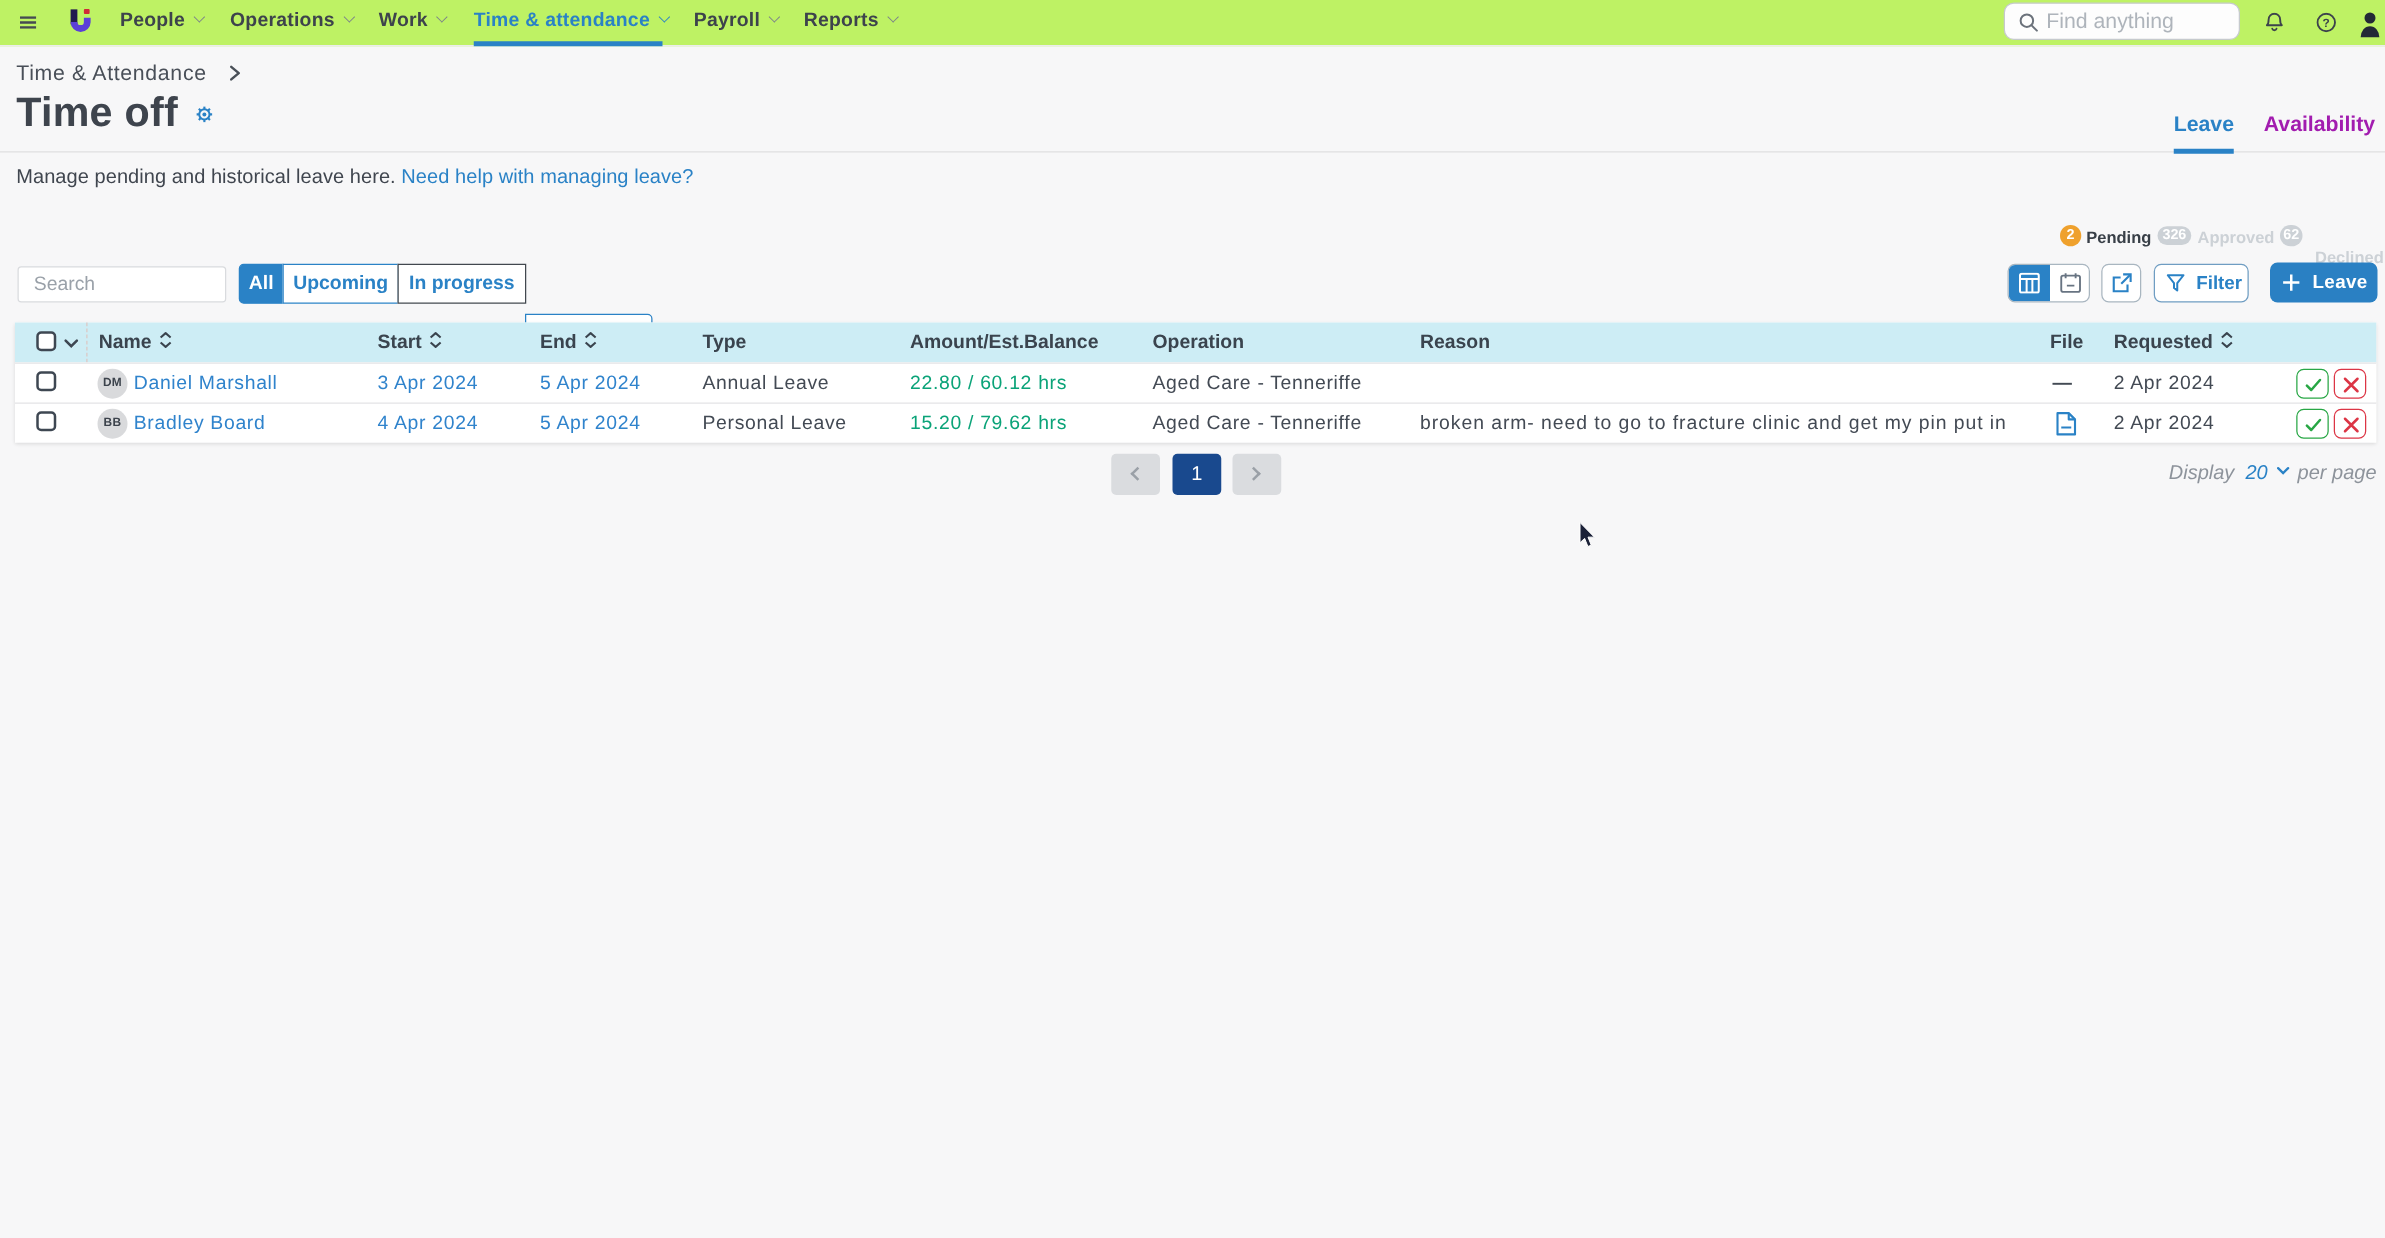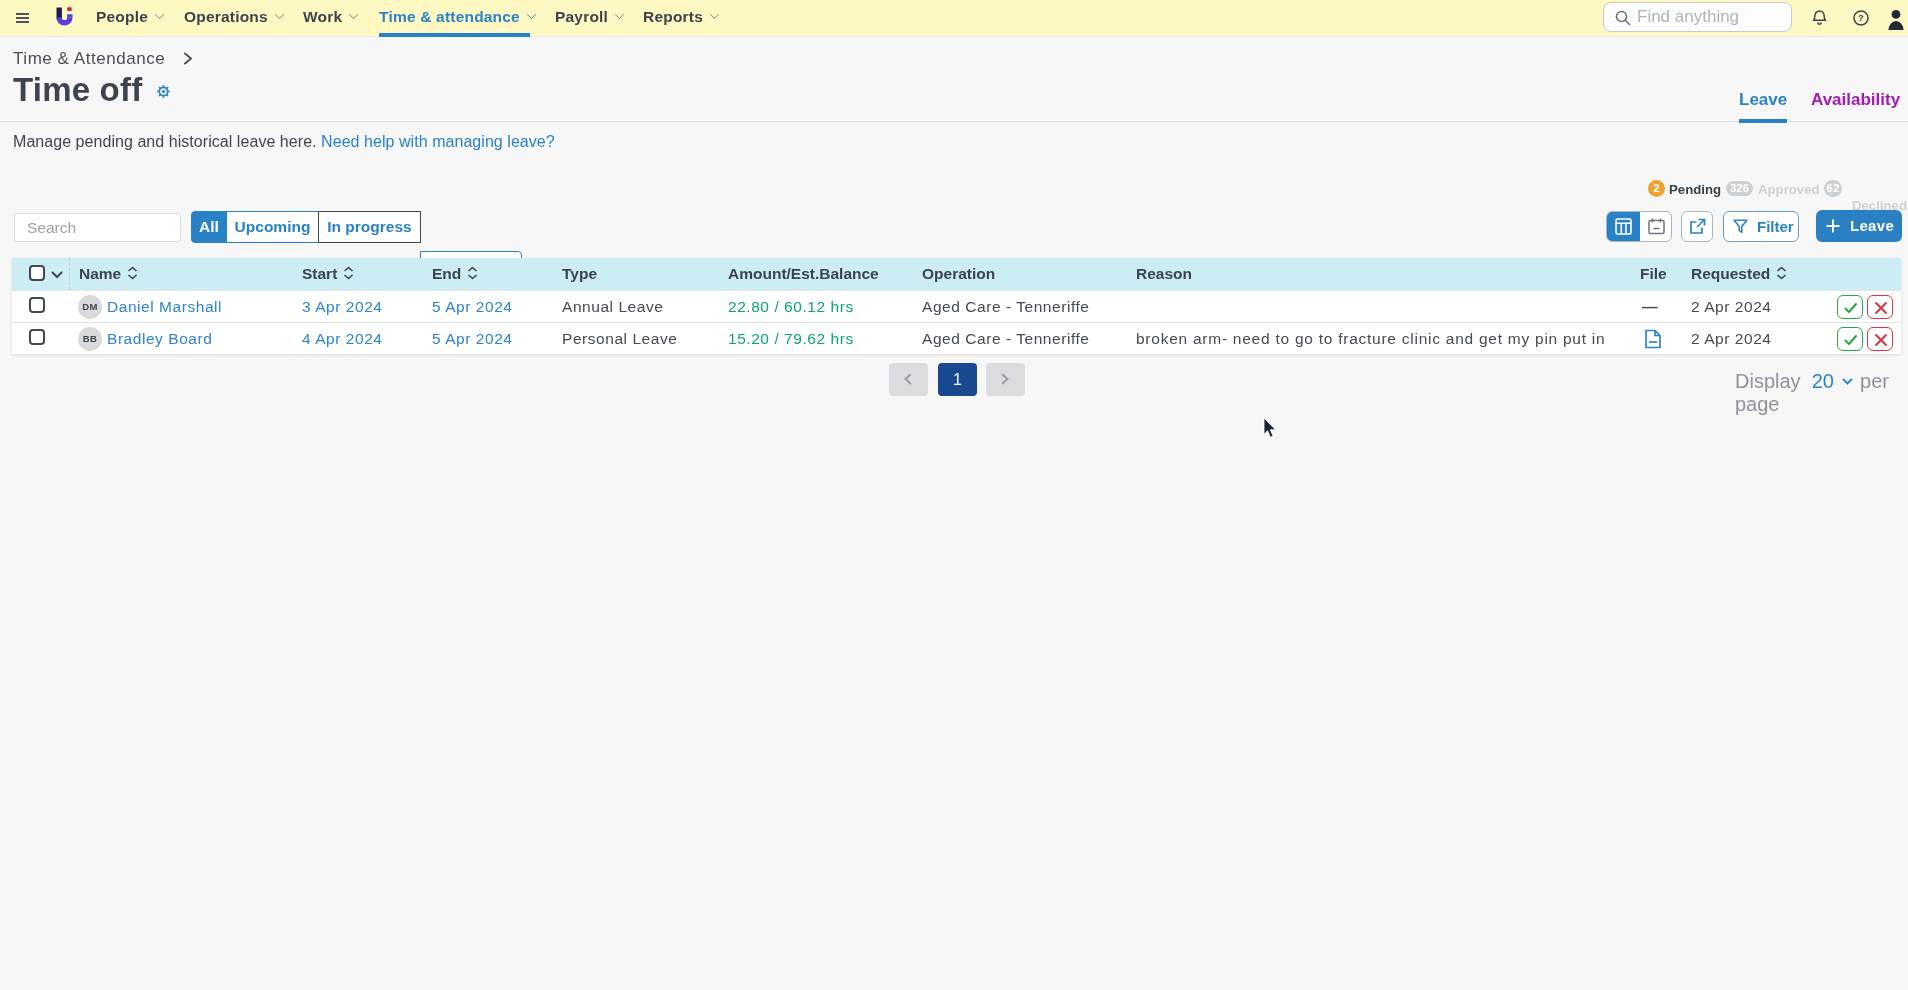--- a/index.html
+++ b/index.html
@@ -1,21 +1,21 @@
 <!DOCTYPE html>
 <html><head>
 <meta charset="utf-8">
 <style>
   * { margin:0; padding:0; box-sizing:border-box; }
   html,body { width:1908px; height:990px; overflow:hidden; }
   body { font-family:"Liberation Sans", sans-serif; background:#f7f7f8; position:relative; }
   .abs { position:absolute; }
 
   
-  #topbar { position:absolute; left:0; top:0; width:1908px; height:37px; background:#fef9c3; border-bottom:1px solid #ececec; }
+  #topbar { position:absolute; left:0; top:0; width:1908px; height:37px; background:#bef264; border-bottom:1px solid #ececec; }
   .navitem { position:absolute; top:0; height:37px; line-height:34px; font-size:15.5px; color:#3d434c; font-weight:600; letter-spacing:0.2px; }
   .navitem.active { color:#2a82c6; }
   .chev { display:inline-block; width:9px; height:9px; border-right:1.8px solid #7a818a; border-bottom:1.8px solid #7a818a; transform:rotate(45deg) scale(0.72); margin-left:7px; margin-bottom:3px; }
   .navitem.active .chev { border-color:#2a82c6; }
   #navline { position:absolute; left:379px; top:33px; width:151px; height:4px; background:#2a82c6; }
 
   
   #crumb { position:absolute; left:13px; top:49px; font-size:17px; color:#494f58; letter-spacing:0.55px; }
   #title { position:absolute; left:13px; top:71px; font-size:33px; font-weight:700; color:#3e444d; letter-spacing:0.2px; }
   #subtitle { position:absolute; left:13px; top:133px; font-size:16px; color:#40464f; letter-spacing:0.05px; }
@@ -69,21 +69,21 @@
   .sort { display:inline-block; vertical-align:middle; margin-left:6px; margin-top:-3px; }
 
   
   .pgbtn { position:absolute; top:363px; width:39px; height:33px; border-radius:4px; background:#dadcdf; }
   #pg-prev { left:889px; }
   #pg-1 { left:938px; background:#19498e; color:#fff; font-size:16px; text-align:center; line-height:33px; }
   #pg-next { left:986px; }
   .pgchev { position:absolute; left:15px; top:12px; width:8px; height:8px; border-right:2px solid #9aa0a7; border-bottom:2px solid #9aa0a7; }
   #pg-prev .pgchev { transform:rotate(135deg); left:17px; }
   #pg-next .pgchev { transform:rotate(-45deg); left:13px; }
-  #display { position:absolute; left:1735px; top:370px; font-size:20px; color:#8d939b; }
+  #display { position:absolute; left:1735px; top:370px; font-size:16px; color:#8d939b;font-style:italic; }
   #display .num { color:#2a82c6; }
 </style>
 </head>
 <body>
 
 <div id="topbar">
   <svg class="abs" style="left:16px;top:13px" width="13" height="10" viewBox="0 0 13 10">
       <g stroke="#454a52" stroke-width="1.9">
         <line x1="0" y1="1" x2="13" y2="1"></line>
         <line x1="0" y1="5" x2="13" y2="5"></line>

